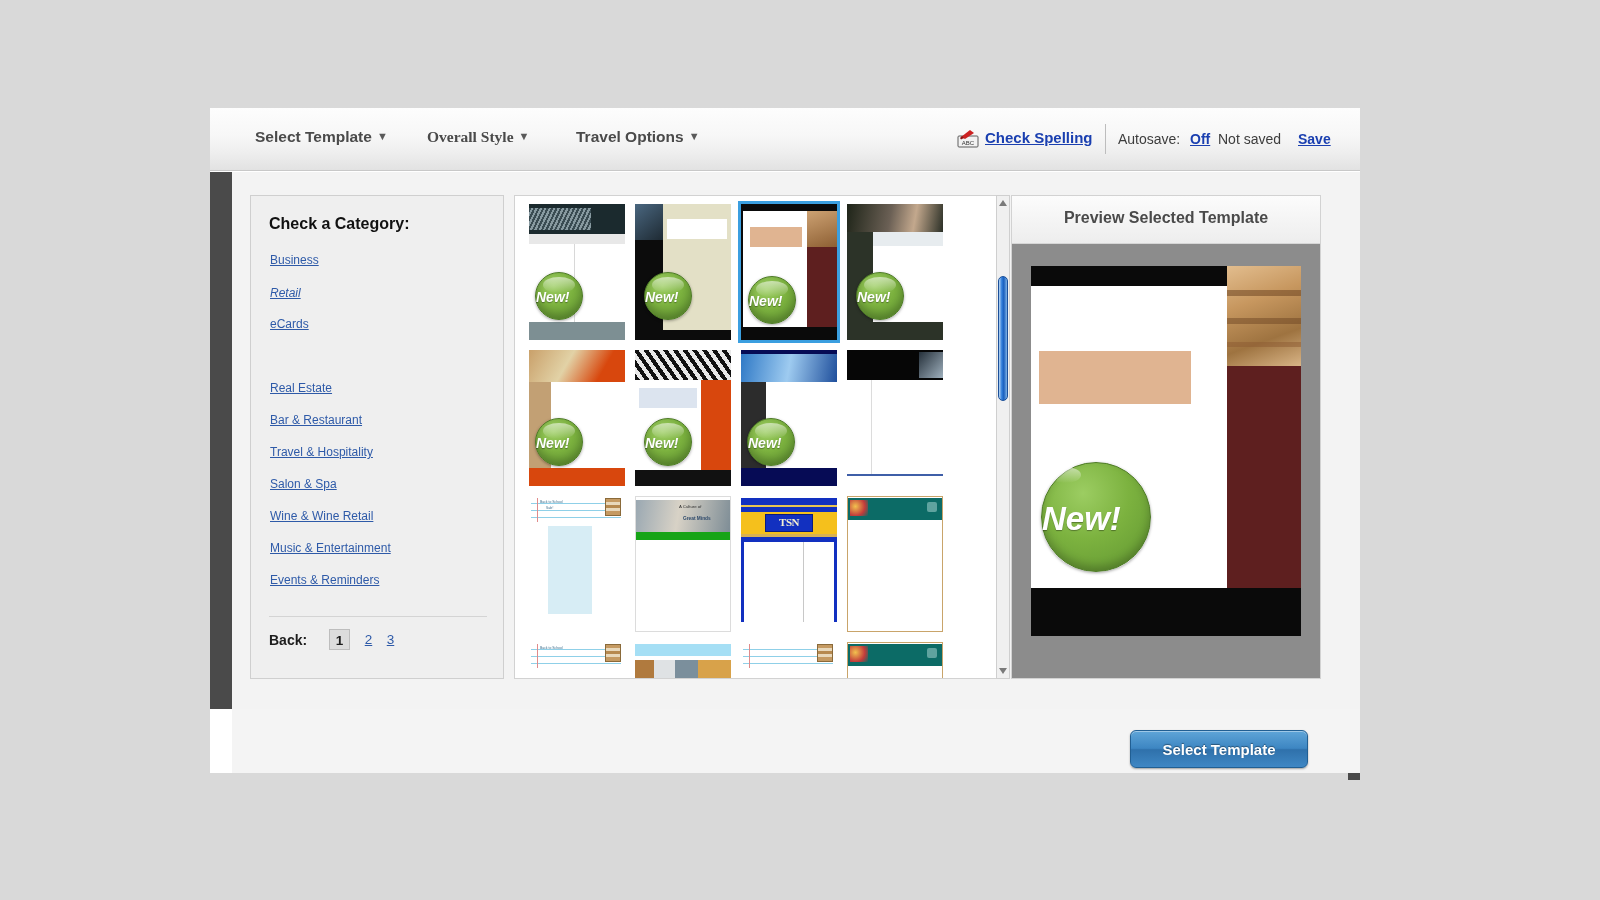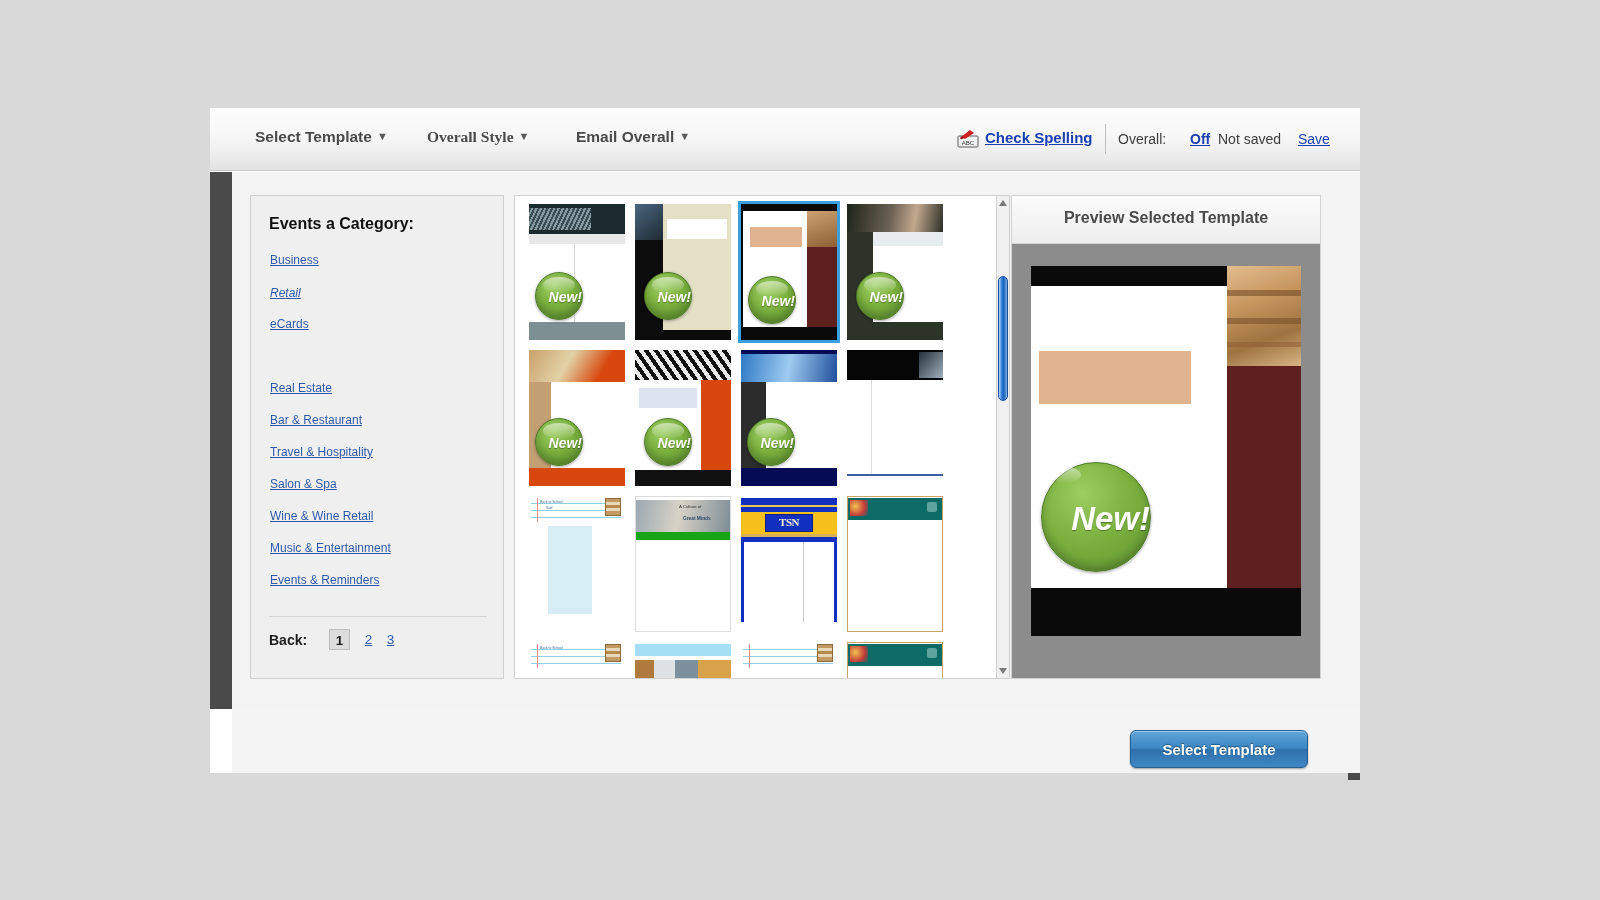--- a/index.html
+++ b/index.html
@@ -54,21 +54,21 @@
     position:absolute;left:908px;top:23px;font-size:14px;color:#3d3d3d;white-space:nowrap;
   }
   #autosave-value{
     position:absolute;left:980px;top:23px;font-size:14px;font-weight:bold;color:#1a3fb0;
     text-decoration:underline;cursor:pointer;
   }
   #notsaved{
     position:absolute;left:1008px;top:23px;font-size:14px;color:#3d3d3d;white-space:nowrap;
   }
   #save-link{
-    position:absolute;left:1088px;top:23px;font-size:14px;font-weight:normal;color:#1a3fb0;
+    position:absolute;left:1088px;top:23px;font-size:14px;font-weight:bold;color:#1a3fb0;
     text-decoration:underline;cursor:pointer;text-align:center;
   }
 
   
   #left-rail{
     position:absolute;left:0;top:64px;width:22px;height:537px;background:#4a4a4a;
   }
   #content-bg{
     position:absolute;left:22px;top:64px;width:1128px;height:537px;background:#f3f3f3;
   }
@@ -129,21 +129,21 @@
     position:absolute;width:46px;height:46px;border-radius:50%;
     background:radial-gradient(circle at 38% 28%,#9ccd62 0%,#7cb23f 45%,#5f9430 100%);
     border:1px solid #4d7a26;
     box-shadow:inset 0 -5px 9px rgba(0,0,0,.22), 0 1px 3px rgba(0,0,0,.35);
   }
   .newbadge::before{
     content:"";position:absolute;left:7px;top:4px;width:32px;height:16px;border-radius:50%;
     background:linear-gradient(to bottom,rgba(255,255,255,.55),rgba(255,255,255,0));
   }
   .newbadge span{
-    position:absolute;left:0;top:0;width:46px;height:46px;line-height:48px;text-align:right;
+    position:absolute;left:0;top:0;width:46px;height:46px;line-height:48px;text-align:left;
     color:#fff;font-size:14px;font-weight:bold;font-style:italic;
     text-shadow:0 1px 1px rgba(0,0,0,.35);
   }
 
   
   #grid-scroll{
     position:absolute;left:786px;top:87px;width:14px;height:484px;
     background:#f0f0f0;border:1px solid #cfcfcf;box-sizing:border-box;
   }
   #grid-scroll-thumb{
@@ -204,46 +204,46 @@
 
     <div class="menu-item" style="left:45px;">
       <span>Select Template</span><span class="caret">▼</span>
     </div>
 
     <div class="menu-item" style="left:217px;font-family:Liberation Serif, serif;">
       <span>Overall Style</span><span class="caret">▼</span>
     </div>
 
     <div class="menu-item" style="left:366px;">
-      <span>Email Overall</span><span class="caret">▼</span>
+      <span>Travel Options</span><span class="caret">▼</span>
     </div>
 
     <svg id="spell-icon" viewBox="0 0 22 18">
       <rect x="1" y="6" width="20" height="11" rx="1" fill="#f2f2f2" stroke="#5c5c5c" stroke-width="1"></rect>
       <text x="11" y="14.5" font-size="6" text-anchor="middle" fill="#333" font-family="Liberation Sans, sans-serif">ABC</text>
       <path d="M4 7 L13 0 L17 3 L8 9 Z" fill="#cc2222"></path>
       <path d="M3 8 L5 6 L7 8 L4 9.5 Z" fill="#8a1414"></path>
     </svg>
 
     <div id="check-spelling">Check Spelling</div>
 
     <div id="tool-divider"></div>
 
-    <div id="autosave-label">Overall:</div>
+    <div id="autosave-label">Autosave:</div>
     <div id="autosave-value">Off</div>
     <div id="notsaved">Not saved</div>
     <div id="save-link">Save</div>
   </div>
 
   <div id="left-rail"></div>
   <div id="content-bg"></div>
   <div id="footer-bar"></div>
 
   <div id="category-panel">
-    <div id="category-title">Events a Category:</div>
+    <div id="category-title">Check a Category:</div>
 
     <div class="cat-link" style="top:57px;">Business</div>
     <div class="cat-link" style="top:90px;font-style:italic;">Retail</div>
     <div class="cat-link" style="top:121px;">eCards</div>
 
 
     <div class="cat-link" style="top:185px;">Real Estate</div>
     <div class="cat-link" style="top:217px;">Bar &amp; Restaurant</div>
     <div class="cat-link" style="top:249px;">Travel &amp; Hospitality</div>
     <div class="cat-link" style="top:281px;">Salon &amp; Spa</div>

